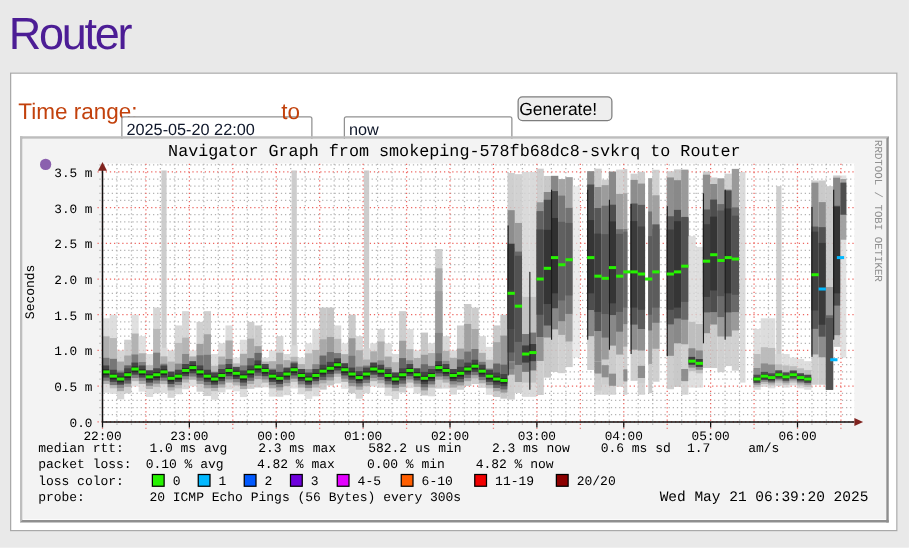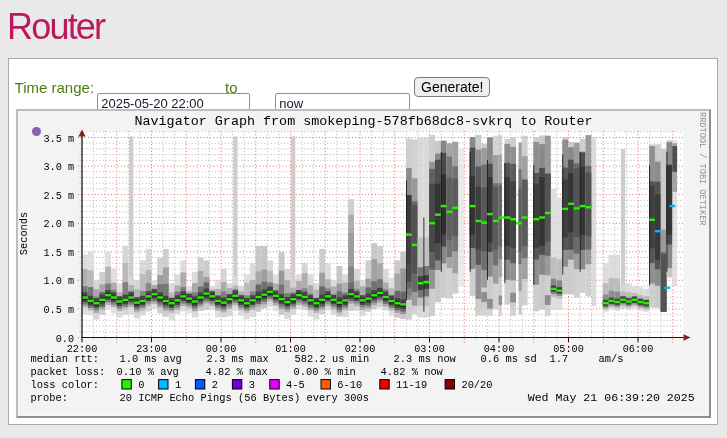--- a/index.html
+++ b/index.html
@@ -1,36 +1,36 @@
 <!DOCTYPE html>
 <html><head><meta charset="utf-8"><title>Router</title>
 <style>
 * { box-sizing: border-box; }
 html,body { margin:0; padding:0; width:727px; height:438px; background:#e9e9e9;
   font-family:"Liberation Sans",sans-serif; }
-#h1 { position:absolute; left:7px; top:6px; font-size:36px; letter-spacing:-1.8px; font-weight:400; color:#be185d; }
+#h1 { position:absolute; left:7px; top:6px; font-size:36px; letter-spacing:-1.8px; font-weight:400; color:#4c1d95; }
 #box { position:absolute; left:8px; top:58px; width:710px; height:367px;
   background:#fff; border:1px solid #a9a9a9; }
 .inp { position:absolute; top:77px; height:20px; border:1px solid #919191; border-radius:2px;
   background:#fff; font-family:"Liberation Sans",sans-serif; font-size:13px; color:#0f172a;
   padding:0 0 0 3.2px; margin:16px; }
 #i1 { left:81px; width:153px; }
 #i2 { left:259px; width:135px; }
 #lab1 { position:absolute; left:14.6px; top:79px; }
 #lab2 { position:absolute; left:225px; top:79px; }
 #btn { position:absolute; left:414.4px; top:76.5px; width:75.6px; height:20.3px;
   background:#eeeeee; border:1px solid #7d7d7d; border-radius:4px;
   font-family:"Liberation Sans",sans-serif; font-size:14px; color:#000;
-  text-align:center; line-height:18.8px; }
+  text-align:left; line-height:18.8px; }
 #gbox { position:absolute; left:15.5px; top:109px; width:695px; height:308.5px;
   border-top:2px solid #bdbdbd; border-left:2px solid #bdbdbd;
   border-bottom:2px solid #8f8f8f; border-right:2px solid #8f8f8f; }
 #dot { position:absolute; left:32.4px; top:127.3px; width:8.8px; height:8.8px;
   border-radius:50%; background:#8b60ae; }
-.lbl { font-size:15px; color:#4d7c0f; }
+.lbl { font-size:18px; color:#c2410c; }
 </style></head>
 <body>
 <div id="h1">Router</div>
 <div id="box"></div>
 <span class="lbl" id="lab1">Time range:</span>
 <input class="inp" id="i1" value="2025-05-20 22:00" style="">
 <span class="lbl" id="lab2">to</span>
 <input class="inp" id="i2" value="now" style="">
 <div id="btn">Generate!</div>
 <div id="gbox"></div>

